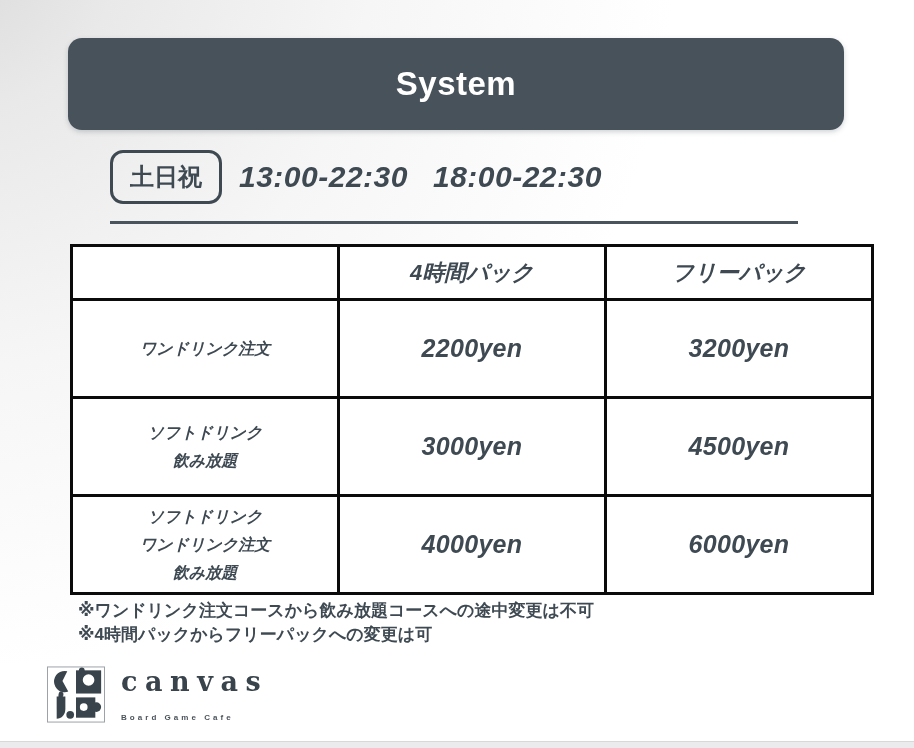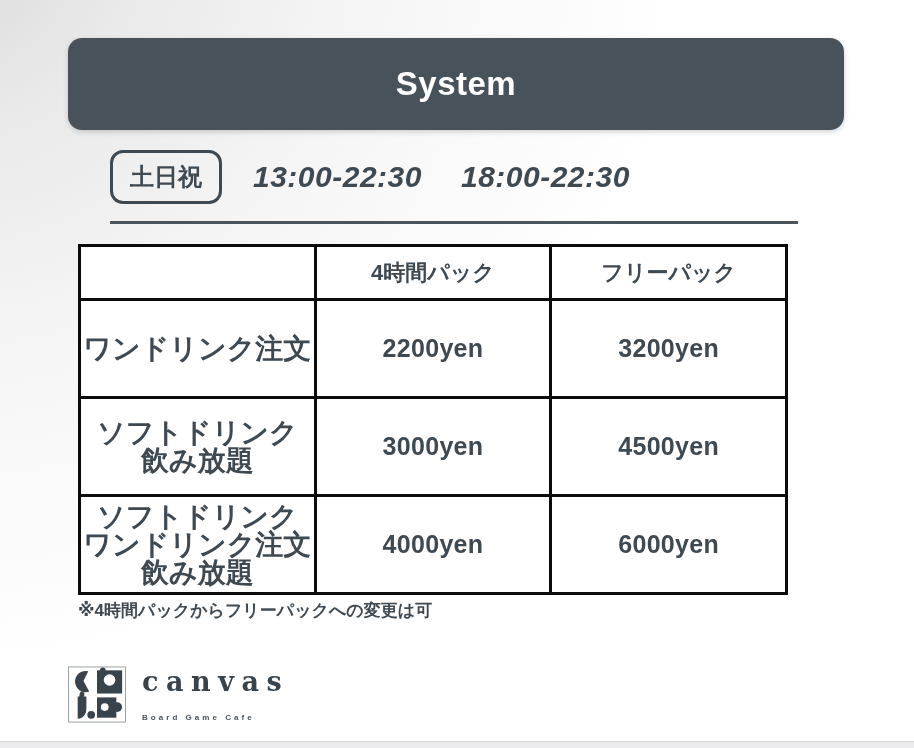--- a/index.html
+++ b/index.html
@@ -24,66 +24,66 @@
     display: flex; align-items: center; justify-content: center;
     box-shadow: 0 2px 5px rgba(70,80,90,0.25);
   }
   .banner-title {
     color: #ffffff; font-size: 33px; font-weight: bold; letter-spacing: 0.5px;
   }
 
   
   .hours-row {
     position: absolute; left: 110px; top: 150px; height: 54px;
-    display: flex; align-items: center; gap: 31px;
+    display: flex; align-items: center; gap: 17px;
     color: #3E4952;
   }
   .hours-badge {
     height: 54px; min-width: 112px; padding: 0 14px;
     border: 3px solid #3E4952; border-radius: 13px;
     display: flex; align-items: center; justify-content: center;
     font-size: 24px; font-weight: bold; background: transparent;
   }
   .hours-badge.weekday { min-width: 108px; }
   .hours-time { font-size: 30px; font-weight: bold; letter-spacing: 0.5px; font-style: italic; }
   .hours-time.first { margin-right: 8px; }
 
   .divider {
     position: absolute; left: 110px; top: 221px;
     width: 688px; height: 3px; background: #4A545C;
   }
 
   
   .price-table {
-    position: absolute; left: 78px; top: 244px;
-    width: 710px;
-    border-collapse: collapse; table-layout: fixed;
+    position: absolute; left: 70px; top: 244px;
+    width: 804px;
+    border-collapse: collapse; table-layout: fixed; font-style: italic;
   }
   .price-table td, .price-table th {
     border: 3px solid #0B0B0B;
     background: #ffffff;
     text-align: center; vertical-align: middle;
     color: #3E4952; font-weight: bold;
   }
   .price-table th { height: 54px; font-size: 22px; }
   .price-table td { height: 98px; }
-  .cell-label { font-size: 28px; line-height: 28px; }
+  .cell-label { font-size: 16px; line-height: 28px; }
   .cell-label .line { display: block; }
   .cell-price { font-size: 25px; letter-spacing: 0.3px; }
 
   
   .notes {
     position: absolute; left: 78px; top: 599px;
     color: #3E4952; font-size: 17px; font-weight: bold; line-height: 24px;
   }
   .note-line { display: block; }
 
   
   .logo {
-    position: absolute; left: 68px; top: 666px;
+    position: absolute; left: 47px; top: 666px;
     display: flex; align-items: center;
   }
   .logo-mark { width: 58px; height: 57px; display: block; }
   .logo-text { margin-left: 16px; }
   .logo-wordmark {
     font-family: "DejaVu Serif", "Liberation Serif", serif;
     font-size: 27px; font-weight: bold; letter-spacing: 0.28em;
     color: #39434C; line-height: 30px;
   }
   .logo-subtitle {
@@ -143,20 +143,21 @@
           <span class="line">ワンドリンク注文</span>
           <span class="line">飲み放題</span>
         </td>
         <td class="cell-price">4000yen</td>
         <td class="cell-price">6000yen</td>
       </tr>
     </tbody>
   </table>
 
   <div class="notes">
+    <span class="note-line">※ワンドリンク注文コースから飲み放題コースへの途中変更は不可</span>
     <span class="note-line">※4時間パックからフリーパックへの変更は可</span>
   </div>
 
   <div class="logo">
     <svg class="logo-mark" viewBox="0 0 60 58" xmlns="http://www.w3.org/2000/svg">
       <rect x="0.5" y="0.5" width="59" height="57" fill="#ffffff" stroke="#99a0a6" stroke-width="1"></rect>
       <path fill="#39434C" d="M21 5a11 11 0 1 0 1 21l-6-11z"></path>
       <path fill="#39434C" d="M14 26c3 0 4 3 2 6-1 2-4 2-4 2s-1-8 2-8z"></path>
       <rect fill="#39434C" x="30" y="4" width="26" height="24"></rect>
       <circle fill="#ffffff" cx="43" cy="14" r="6"></circle>

